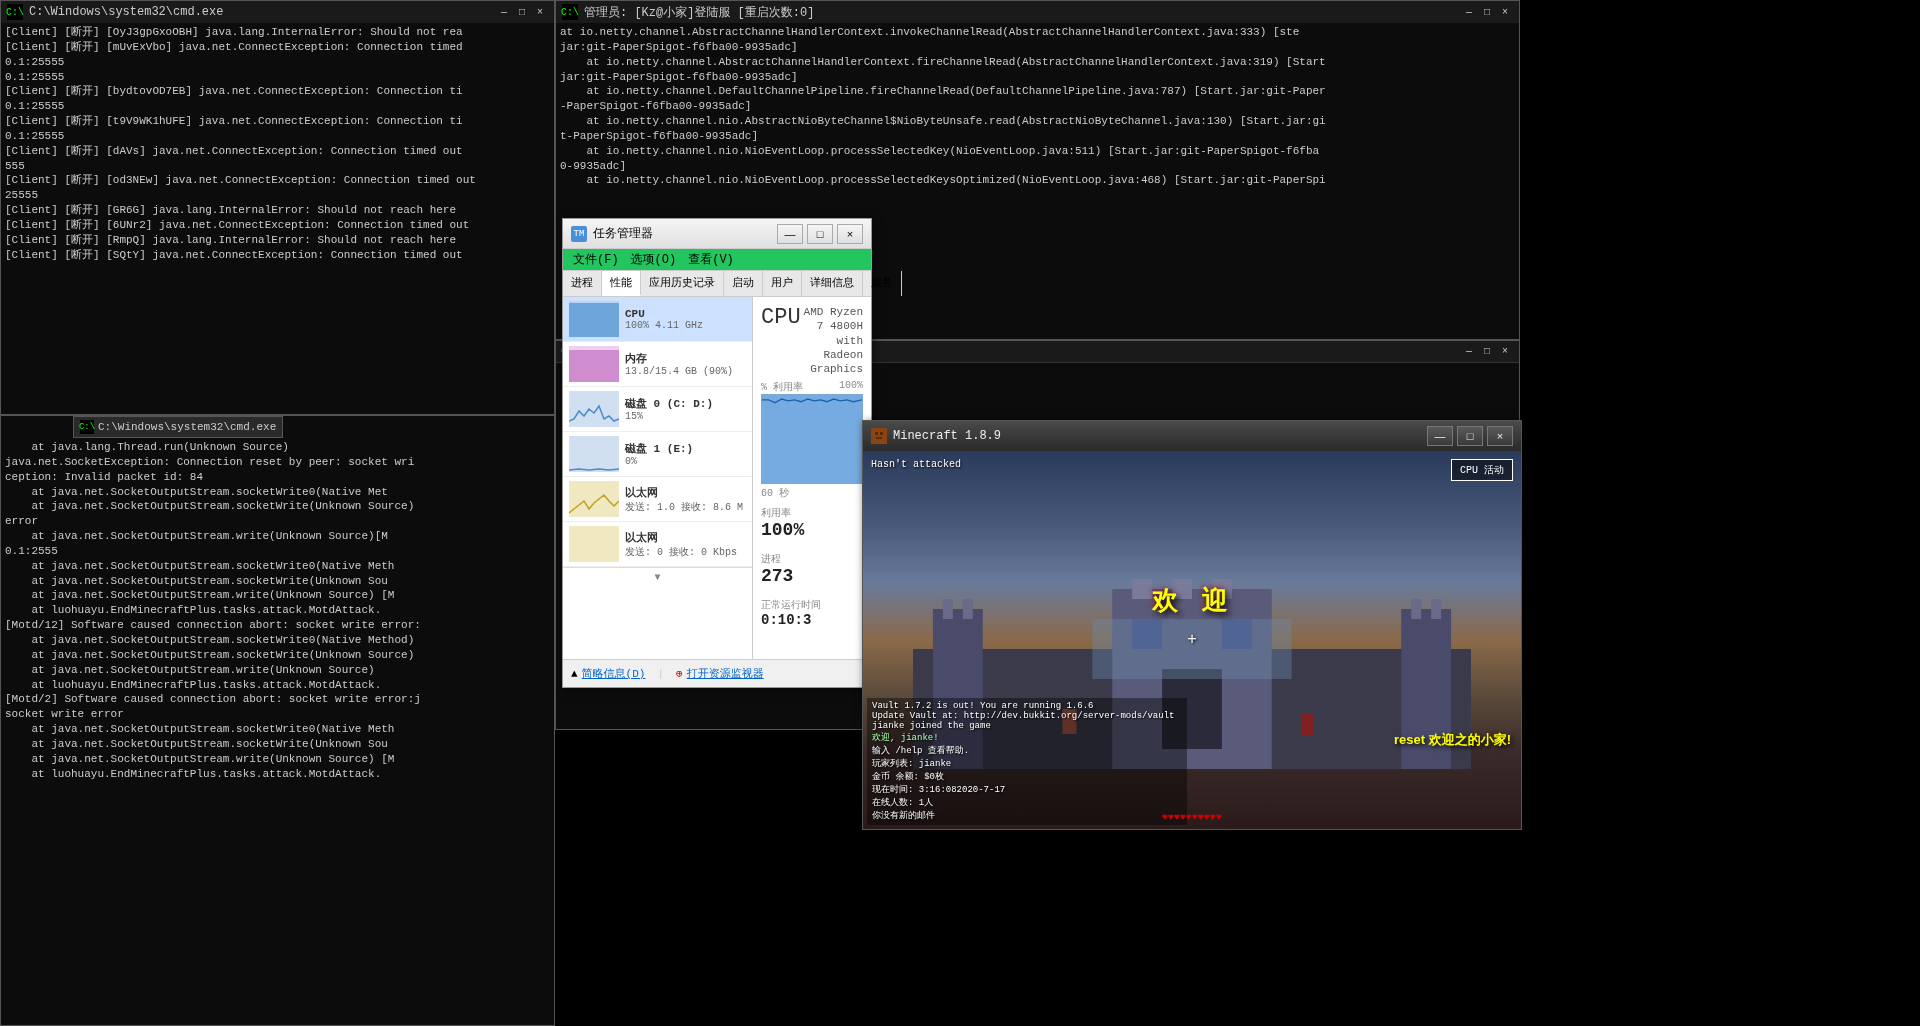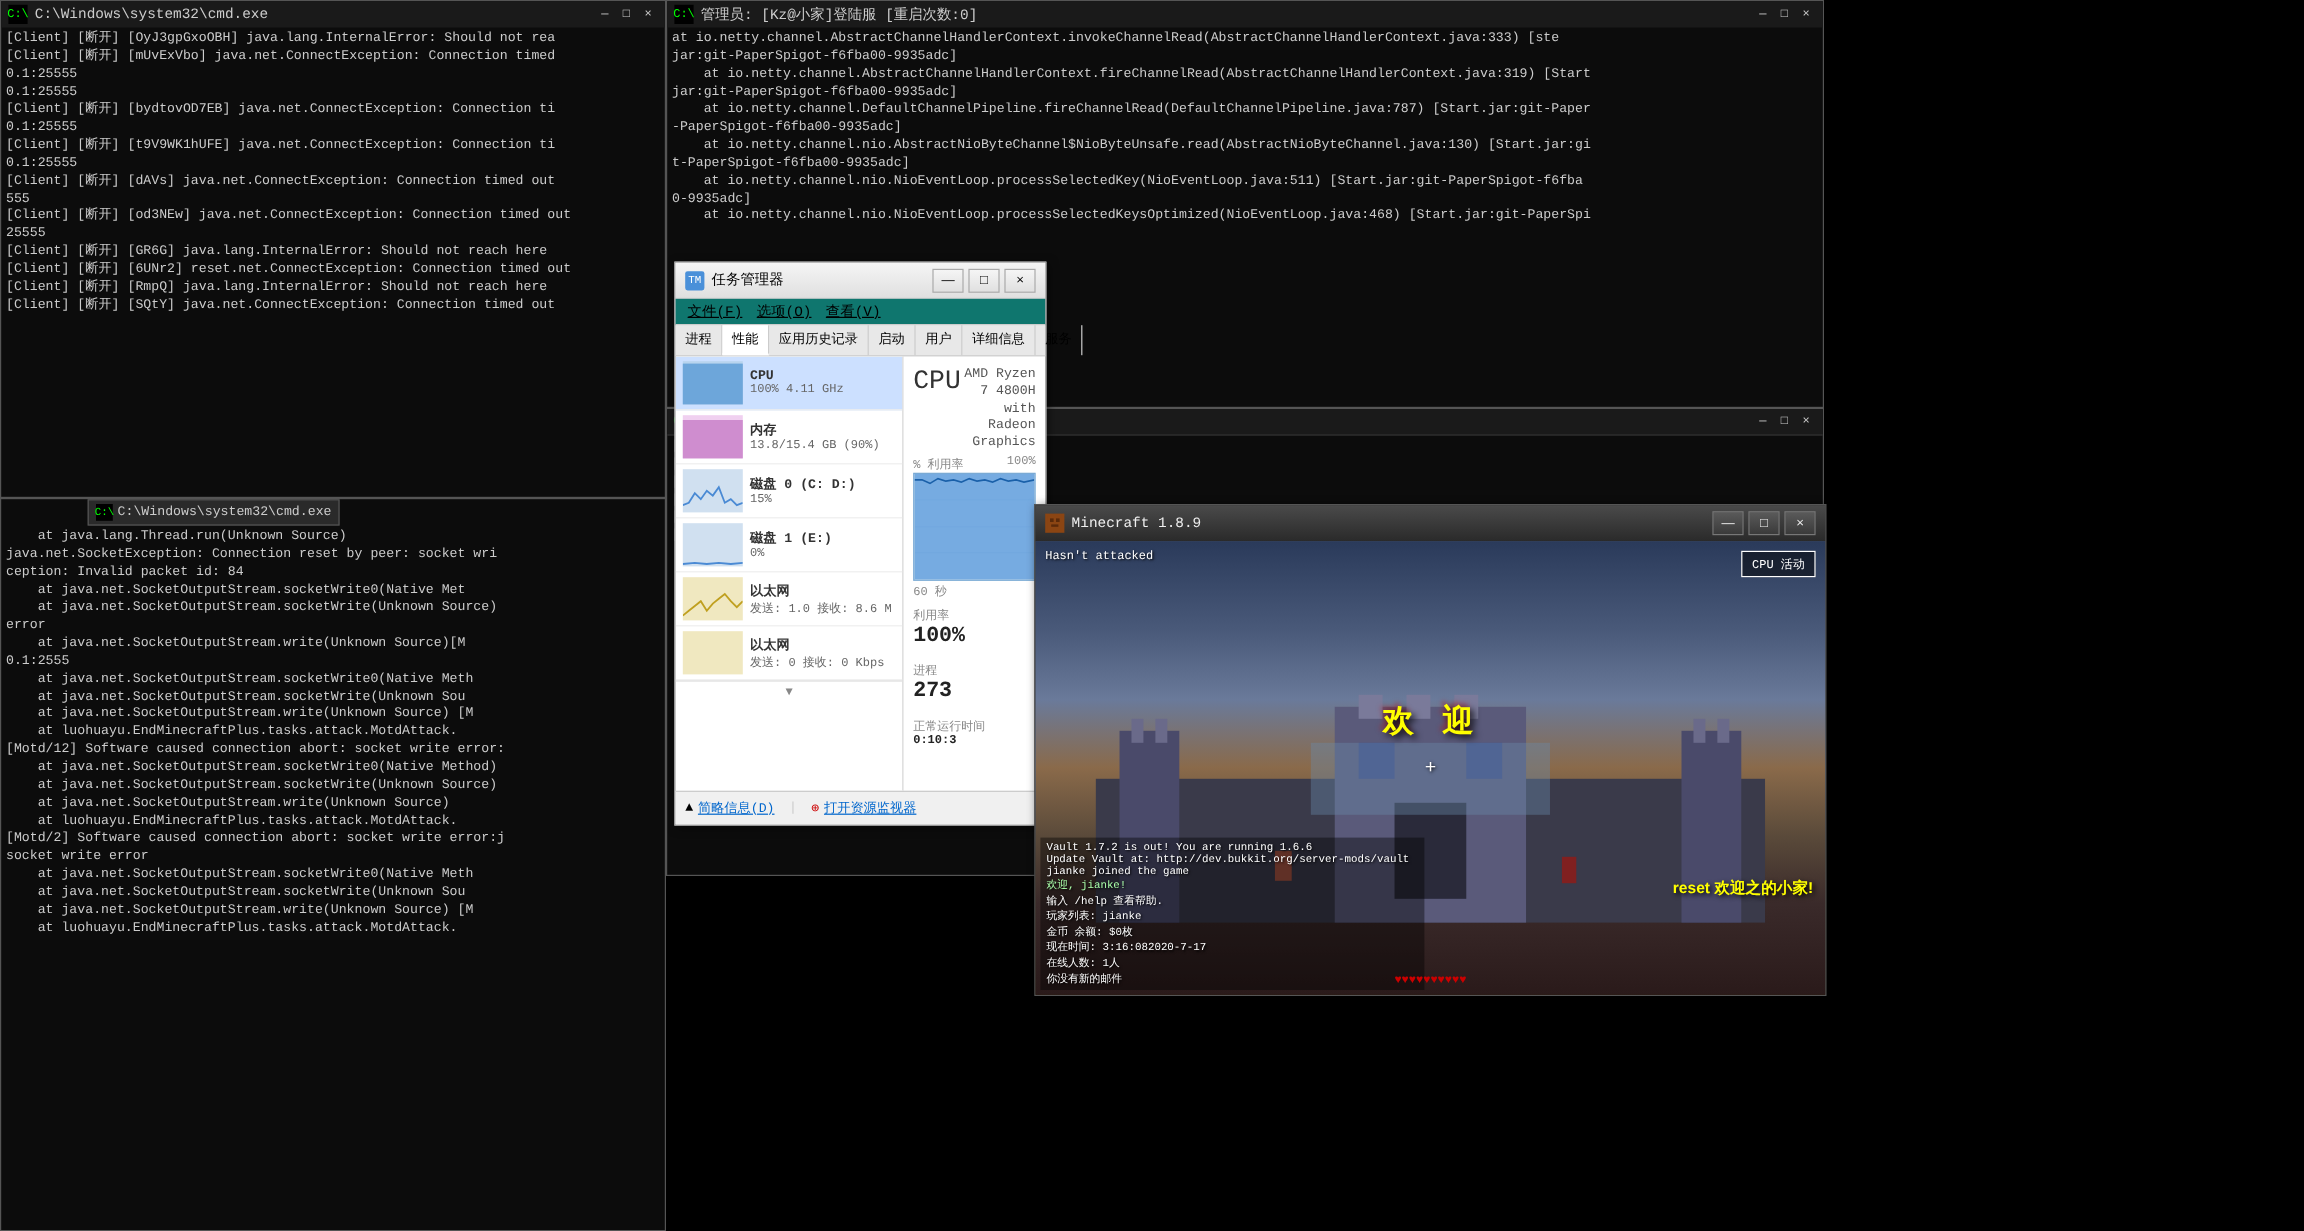--- a/index.html
+++ b/index.html
@@ -125,28 +125,27 @@
       height: 20px;
       border: 1px solid #aaa;
       background: linear-gradient(to bottom, #f5f5f5, #e0e0e0);
       cursor: pointer;
       font-size: 11px;
       display: flex;
       align-items: center;
       justify-content: center;
     }
     .task-manager .menubar {
-      background: #0f766e;
+      background: #22c55e;
       height: 22px;
       display: flex;
       align-items: center;
       font-size: 12px;
       border-bottom: 1px solid #ccc;
       padding: 0 4px;
-      text-decoration: underline;
     }
     .task-manager .menubar span {
       padding: 0 6px;
       cursor: pointer;
     }
     .task-manager .tabs {
       display: flex;
       background: #e8e8e8;
       border-bottom: 1px solid #ccc;
       font-size: 11px;
@@ -243,21 +242,21 @@
     .tm-detail .stat-block .stat-label {
       font-size: 10px;
       color: #888;
     }
     .tm-detail .stat-block .stat-value {
       font-size: 18px;
       color: #222;
       font-weight: bold;
     }
     .tm-detail .stat-block .stat-value.small {
-      font-size: 10px;
+      font-size: 14px;
     }
     .tm-footer {
       display: flex;
       align-items: center;
       height: 28px;
       padding: 0 8px;
       font-size: 11px;
       border-top: 1px solid #ccc;
       background: #f0f0f0;
     }
@@ -408,21 +407,21 @@
       <div>0.1:25555</div>
       <div>[Client] [断开] [bydtovOD7EB] java.net.ConnectException: Connection ti</div>
       <div>0.1:25555</div>
       <div>[Client] [断开] [t9V9WK1hUFE] java.net.ConnectException: Connection ti</div>
       <div>0.1:25555</div>
       <div>[Client] [断开] [dAVs] java.net.ConnectException: Connection timed out</div>
       <div>555</div>
       <div>[Client] [断开] [od3NEw] java.net.ConnectException: Connection timed out</div>
       <div>25555</div>
       <div>[Client] [断开] [GR6G] java.lang.InternalError: Should not reach here</div>
-      <div>[Client] [断开] [6UNr2] reset.net.ConnectException: Connection timed out</div>
+      <div>[Client] [断开] [6UNr2] java.net.ConnectException: Connection timed out</div>
       <div>[Client] [断开] [RmpQ] java.lang.InternalError: Should not reach here</div>
       <div>[Client] [断开] [SQtY] java.net.ConnectException: Connection timed out</div>
     </div>
   </div>
 </div>
 
 <div class="cmd-window-2">
   <div class="titlebar" style="background:#1a1a1a; height:22px; display:flex; align-items:center; padding:0 6px; font-size:12px; color:#ccc;">
     <span style="width:16px; height:16px; margin-right:6px; background:#000; display:inline-flex; align-items:center; justify-content:center; font-size:10px; color:#0f0;">C:\</span>
     <span>管理员: [Kz@小家]登陆服 [重启次数:0]</span>

